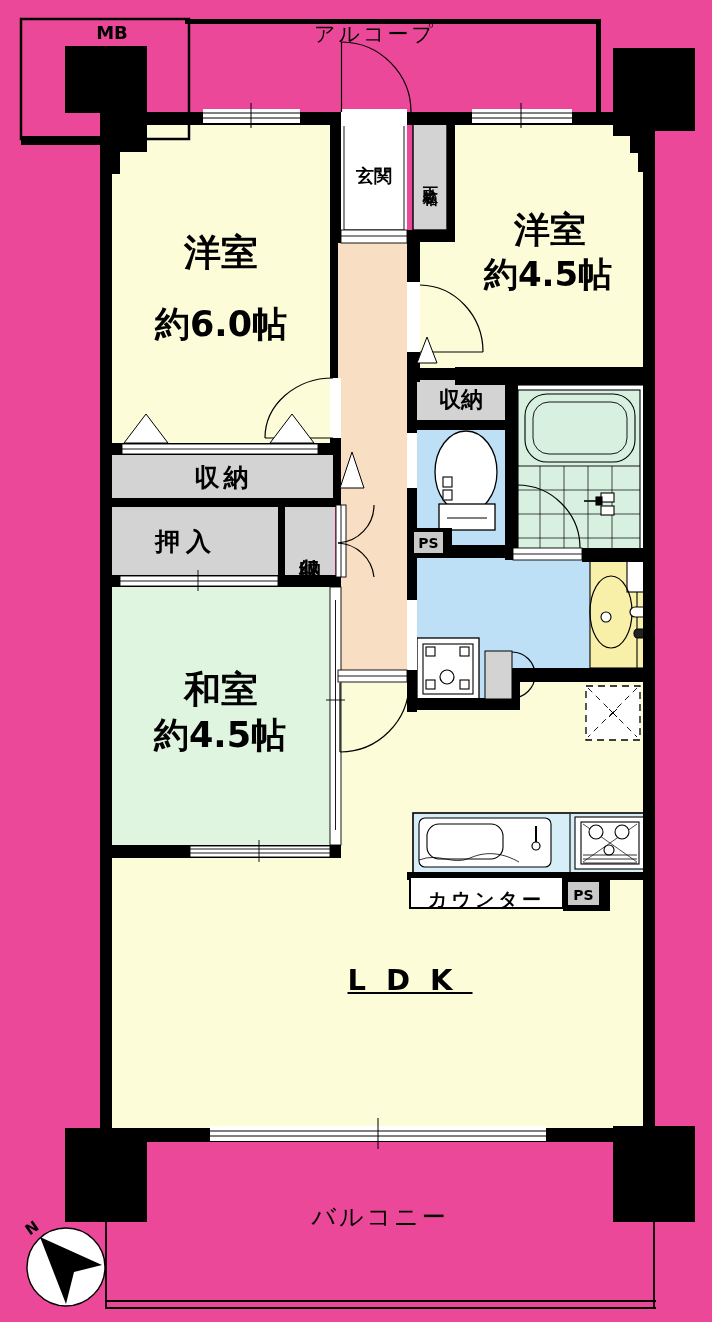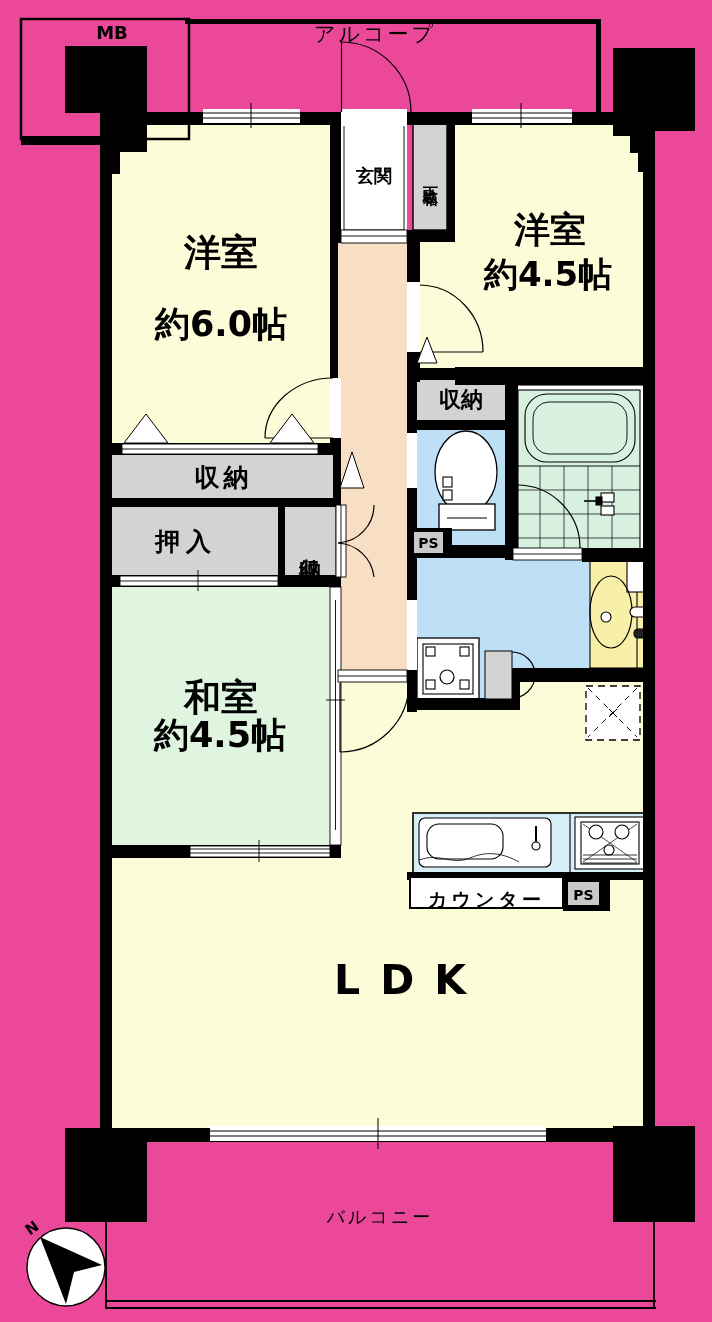--- a/index.html
+++ b/index.html
@@ -317,28 +317,28 @@
 <div class="lbl b" style="left:448px;top:252px;width:200px;height:44px;font-size:34px;">約4.5帖</div>
 
 <div class="lbl b" style="left:417px;top:385px;width:88px;height:30px;font-size:22px;">収納</div>
 
 <div class="lbl b" style="left:112px;top:462px;width:223px;height:30px;font-size:25px;letter-spacing:4px;">収納</div>
 
 <div class="lbl b" style="left:112px;top:526px;width:148px;height:30px;font-size:25px;letter-spacing:6px;">押入</div>
 
 <div class="lbl vert b" style="left:288px;top:509px;width:44px;height:64px;font-size:22px;letter-spacing:0;">収納</div>
 
-<div class="lbl b" style="left:112px;top:666px;width:218px;height:46px;font-size:37px;margin-top:8px;">和室</div>
+<div class="lbl b" style="left:112px;top:666px;width:218px;height:46px;font-size:37px;">和室</div>
 <div class="lbl b" style="left:105px;top:712px;width:230px;height:46px;font-size:35px;">約4.5帖</div>
 
 <div class="lbl" style="left:414px;top:532px;width:29px;height:21px;font-size:14px;font-weight:bold;">PS</div>
 
-<div class="lbl b" style="left:250px;top:956px;width:300px;height:48px;font-size:41px;letter-spacing:20px;text-indent:20px;">LDK</div>
+<div class="lbl b" style="left:250px;top:956px;width:300px;height:48px;font-size:29px;letter-spacing:20px;text-indent:20px;text-decoration:underline;">LDK</div>
 
 <div class="lbl b" style="left:410px;top:878px;width:153px;height:42px;font-size:19px;letter-spacing:4px;">カウンター</div>
 
 <div class="lbl" style="left:568px;top:883px;width:31px;height:23px;font-size:14px;font-weight:bold;">PS</div>
 
-<div class="lbl" style="left:280px;top:1200px;width:200px;height:34px;font-size:18px;letter-spacing:3px;">バルコニー</div>
+<div class="lbl" style="left:280px;top:1200px;width:200px;height:34px;font-size:24px;letter-spacing:3px;">バルコニー</div>
 
 <div class="lbl b" style="left:22px;top:1218px;width:20px;height:20px;font-size:15px;transform:rotate(-35deg);">N</div>
 
 </div>
 
 </body></html>

